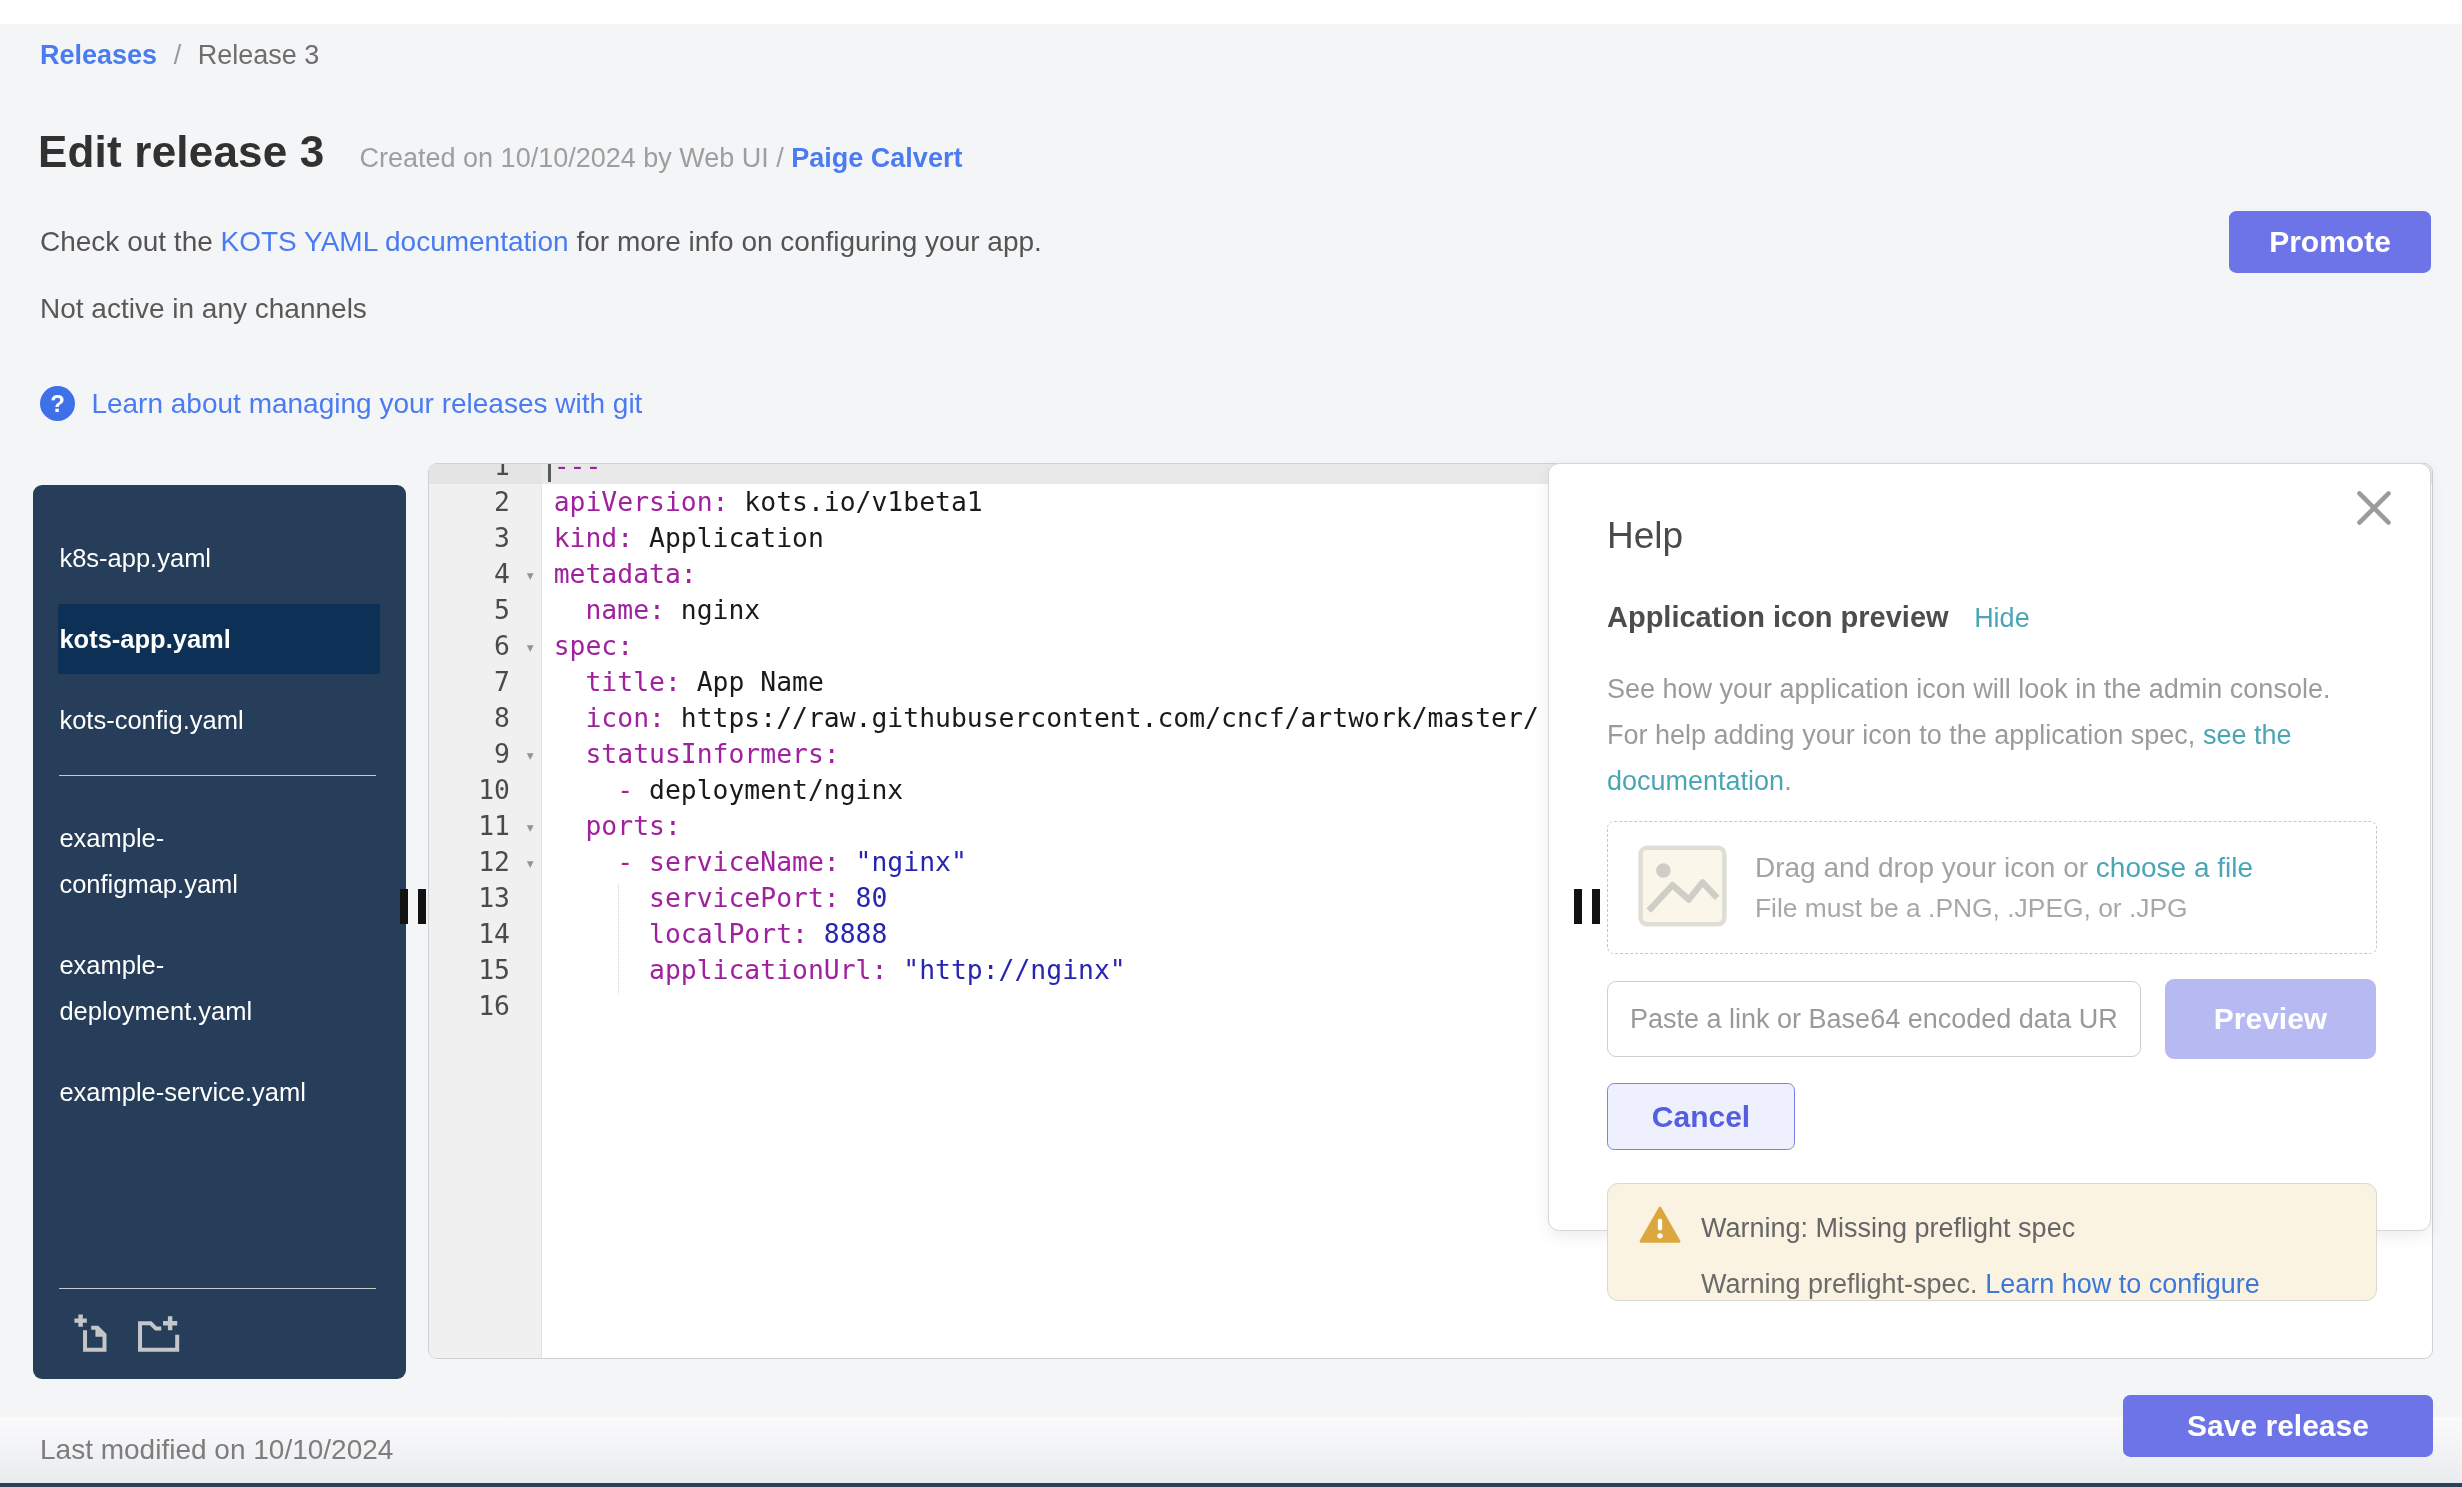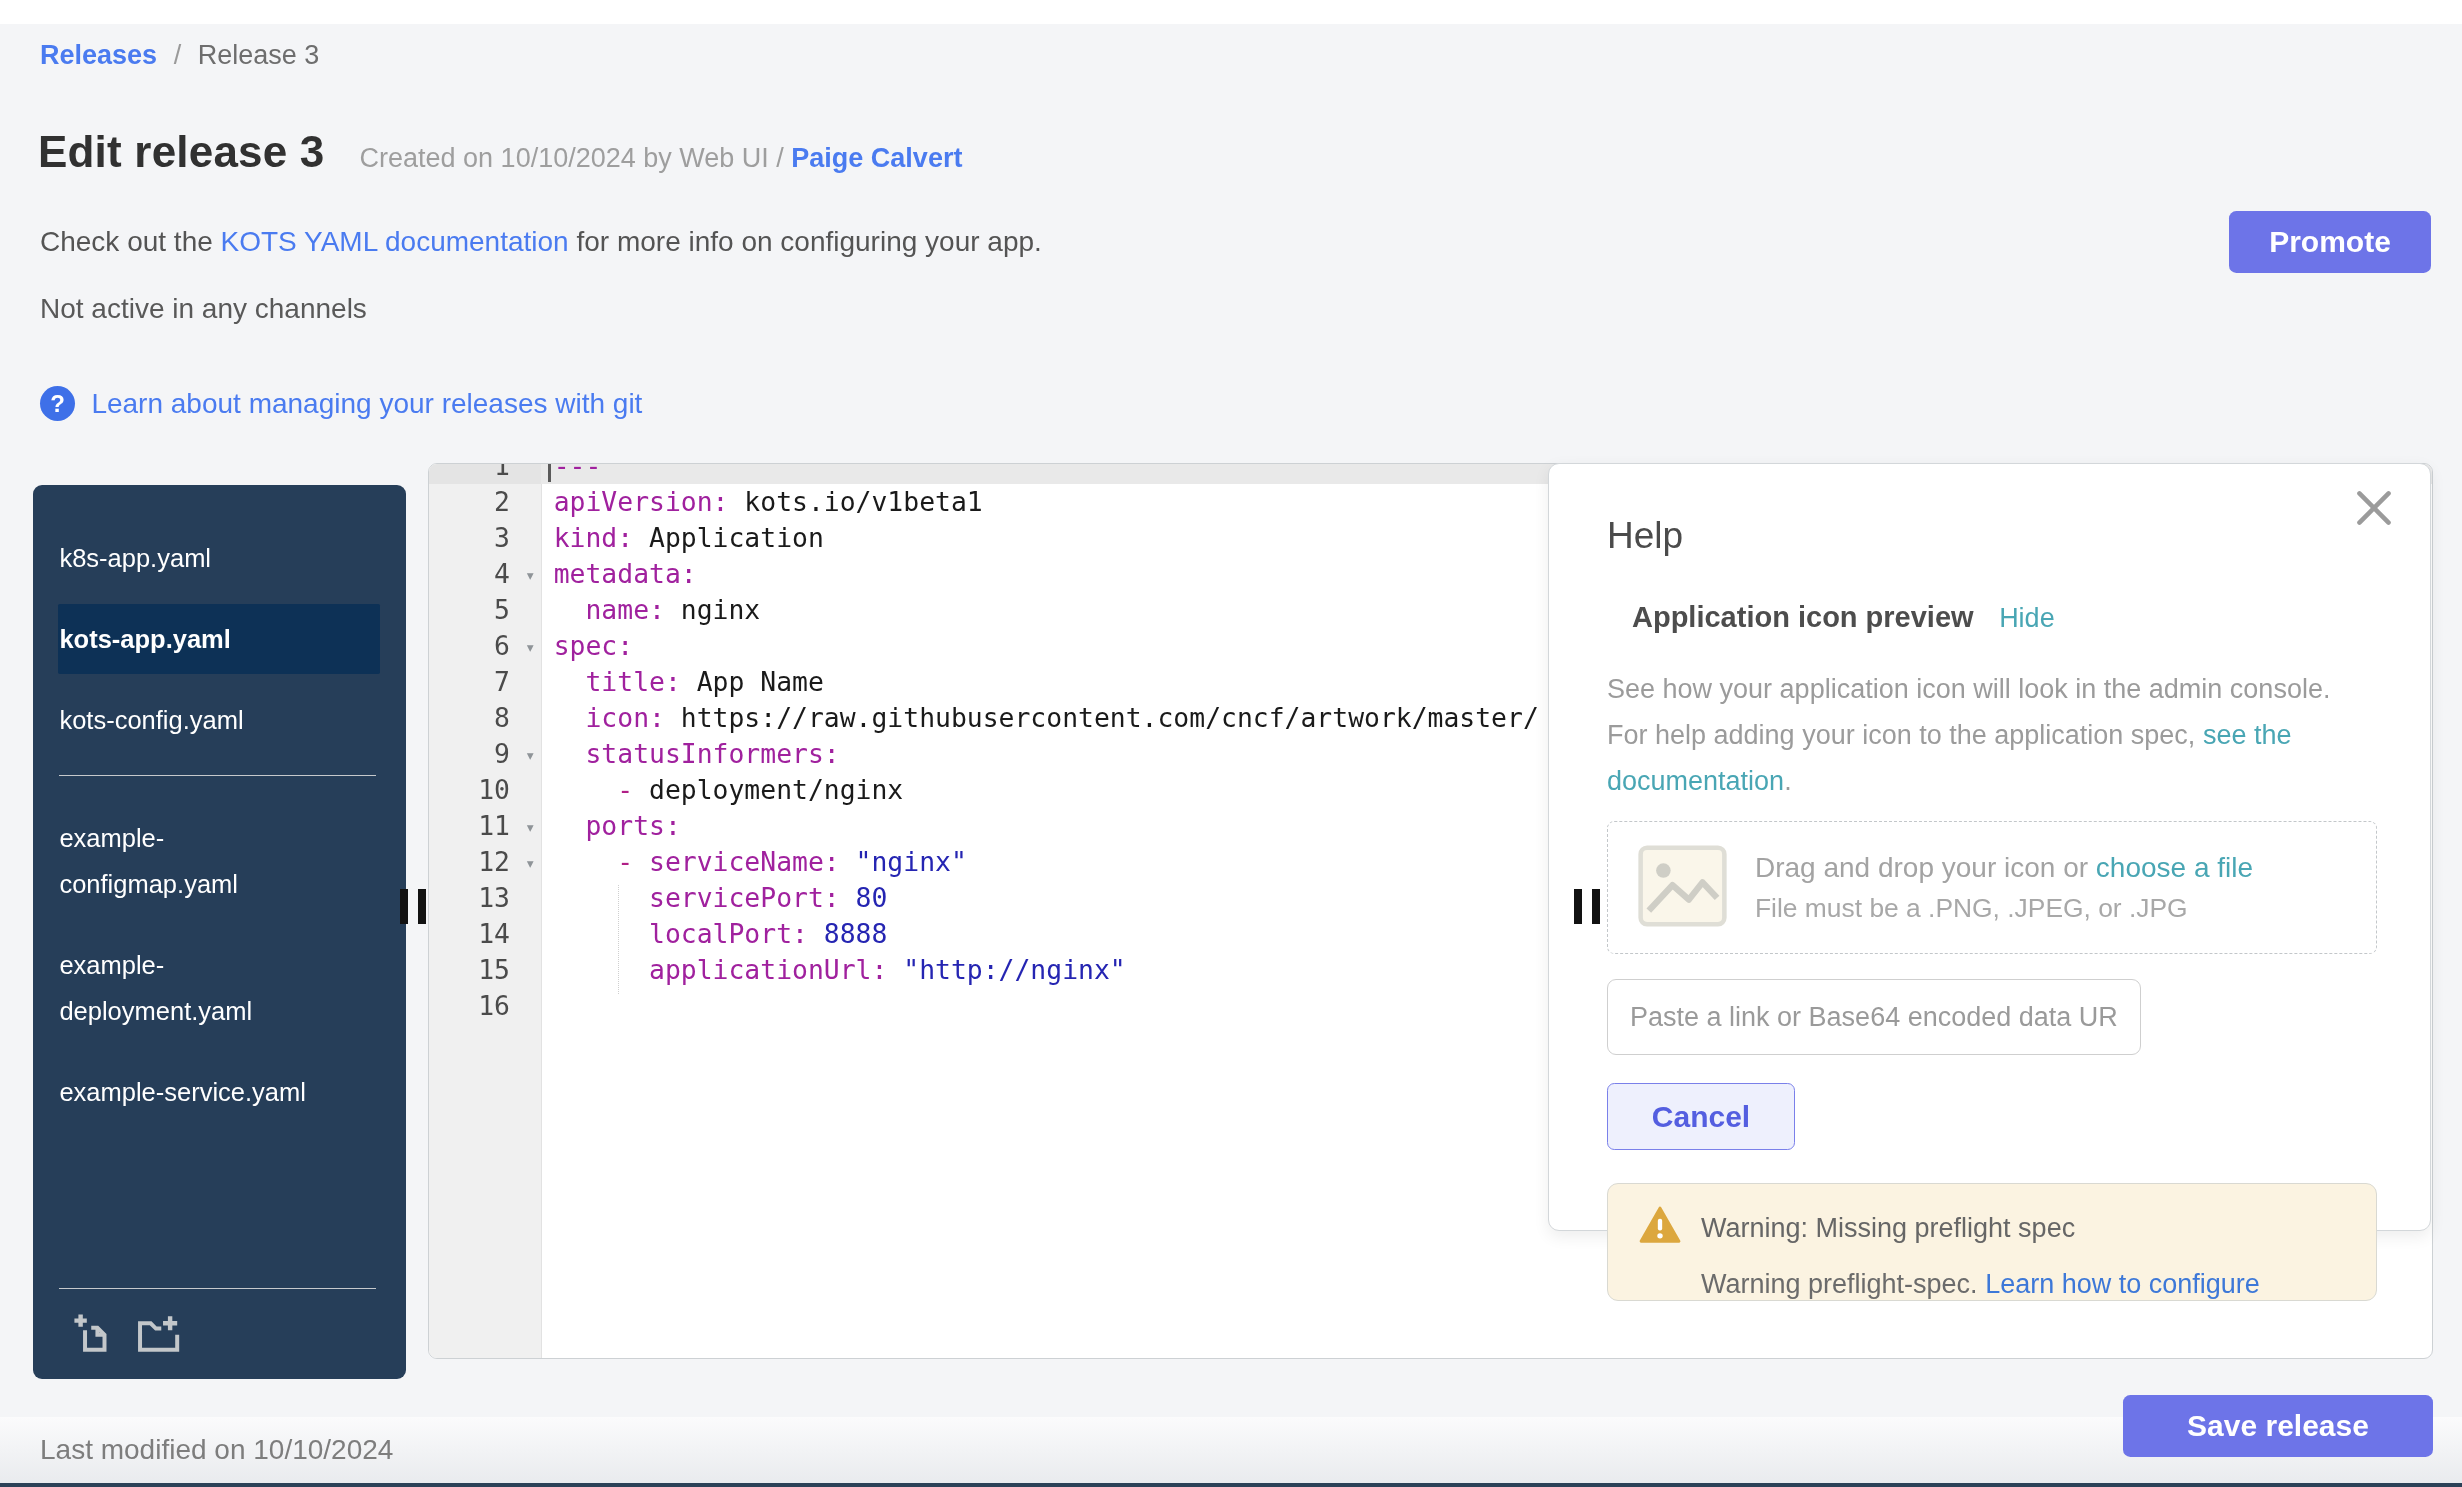--- a/index.html
+++ b/index.html
@@ -75,21 +75,21 @@
   .resize-handle .bar{width:8.2px;height:35px;background:#121212;}
   #rh-sidebar{left:400px;}
   #rh-help{left:1574px;}
 
   
   .help-panel{position:absolute;top:463px;left:1548px;width:883px;height:768px;background:#fff;
     border:1.8px solid #d3d7da;border-radius:11px;box-shadow:0 5.5px 16.4px rgba(0,0,0,.07);
     z-index:4;box-sizing:border-box;}
   .close-btn{position:absolute;top:24px;right:36px;width:40px;height:40px;cursor:pointer;}
   .help-title{position:absolute;top:51px;left:58px;font-size:37px;font-weight:500;color:#4b4b4b;}
-  .section-row{position:absolute;top:137px;left:58px;display:flex;align-items:baseline;gap:25.5px;margin-left:25px;}
+  .section-row{position:absolute;top:137px;left:58px;display:flex;align-items:baseline;gap:25.5px;}
   .section-title{font-size:29px;font-weight:700;color:#4d4d4d;}
   .hide-link{font-size:27px;color:var(--c-teal,#49a6b4);}
   .help-desc{position:absolute;top:202px;left:58px;width:729px;font-size:27px;line-height:46px;color:#9b9b9b;}
   .help-desc a{color:var(--c-teal,#49a6b4);}
   .dropzone{position:absolute;top:357px;left:58px;width:770px;height:133px;border:1.8px dashed #c3c7ca;
     border-radius:7.3px;display:flex;align-items:center;box-sizing:border-box;}
   .dz-icon{margin-left:29px;flex:none;}
   .dz-text{margin-left:27px;}
   .dz-line1{font-size:28px;color:#a3a3a3;}
   .dz-line1 a{color:var(--c-teal,#49a6b4);}
@@ -285,20 +285,21 @@
     </span>
     <span class="dz-text">
       <div class="dz-line1">
         <span>Drag and drop your icon or </span><a>choose a file</a>
       </div>
       <div class="dz-line2">File must be a .PNG, .JPEG, or .JPG</div>
     </span>
   </div>
   <div class="url-row">
     <input class="url-input" type="text" placeholder="Paste a link or Base64 encoded data URL" style="">
+    <button class="btn preview-btn">Preview</button>
   </div>
   <button class="cancel-btn">Cancel</button>
   <div class="warning-box">
     <div class="warn-line1">
       <span>
         <svg width="42" height="38" viewBox="0 0 46 42">
           <path d="M23 2 L44 39 H2 Z" fill="#dca73e" stroke="#dca73e" stroke-width="3" stroke-linejoin="round"></path>
           <rect x="20.6" y="14" width="4.8" height="13" rx="2.2" fill="#fff"></rect>
           <circle cx="23" cy="33" r="3" fill="#fff"></circle>
         </svg>

